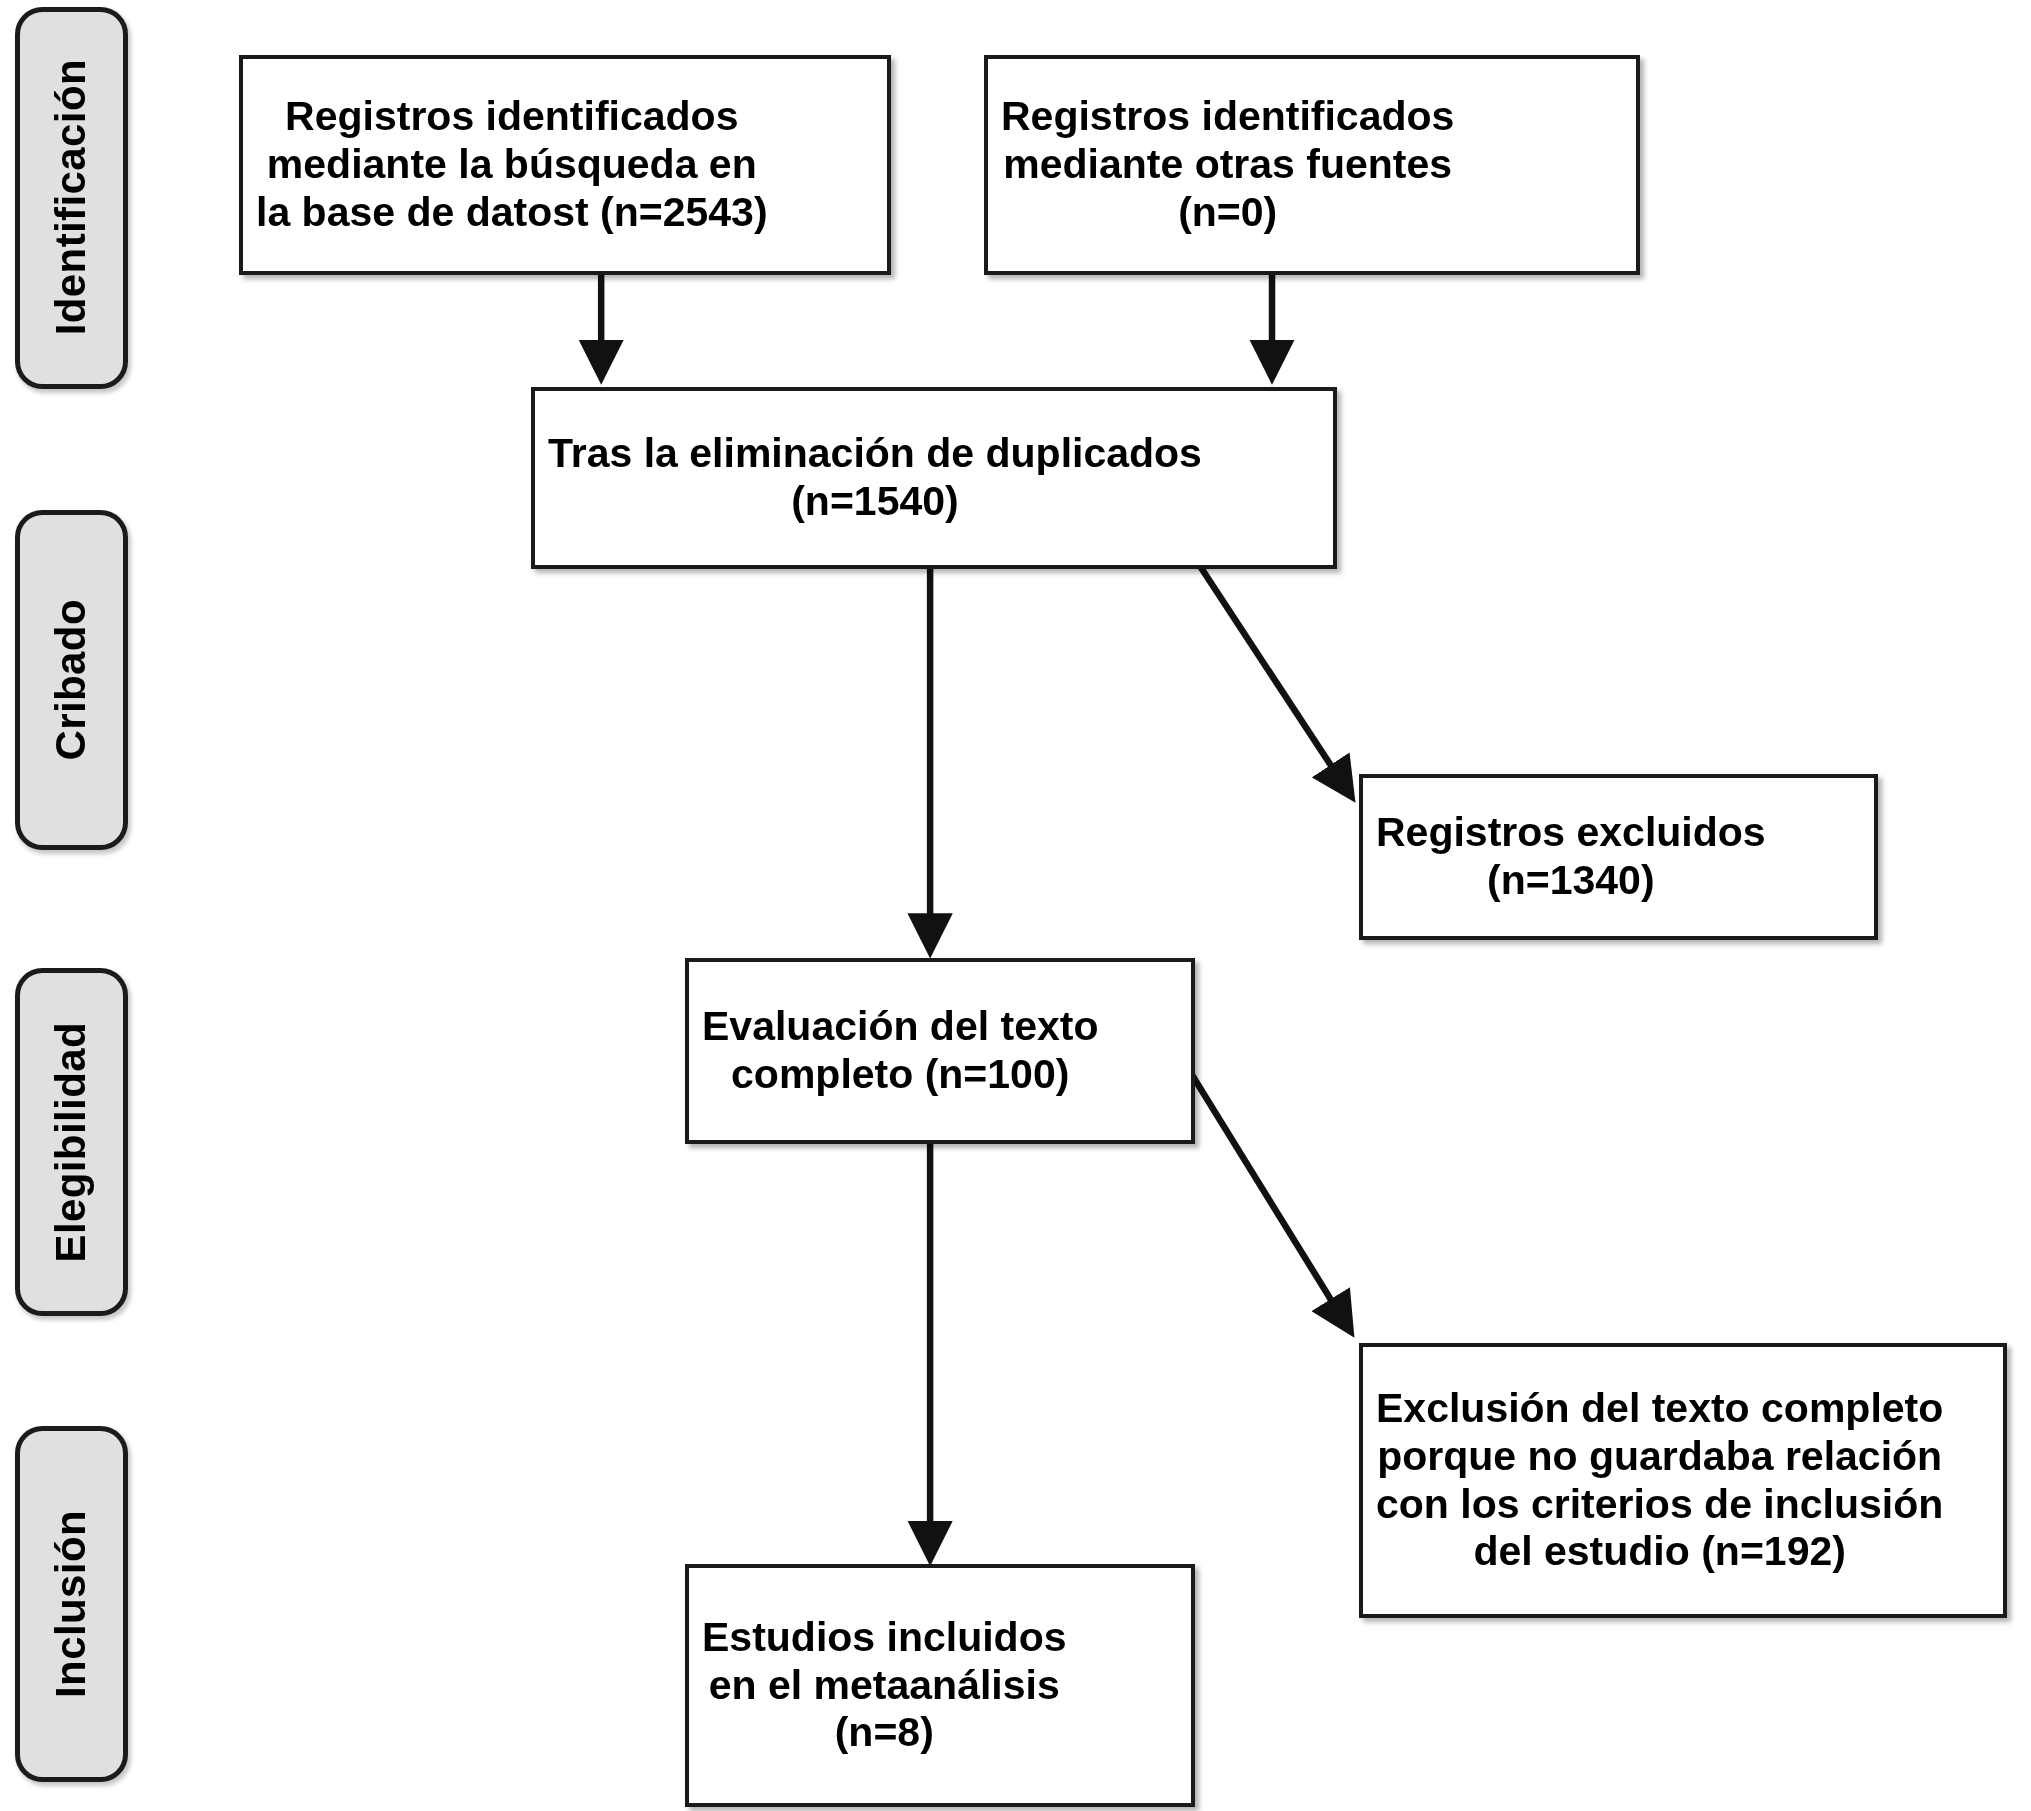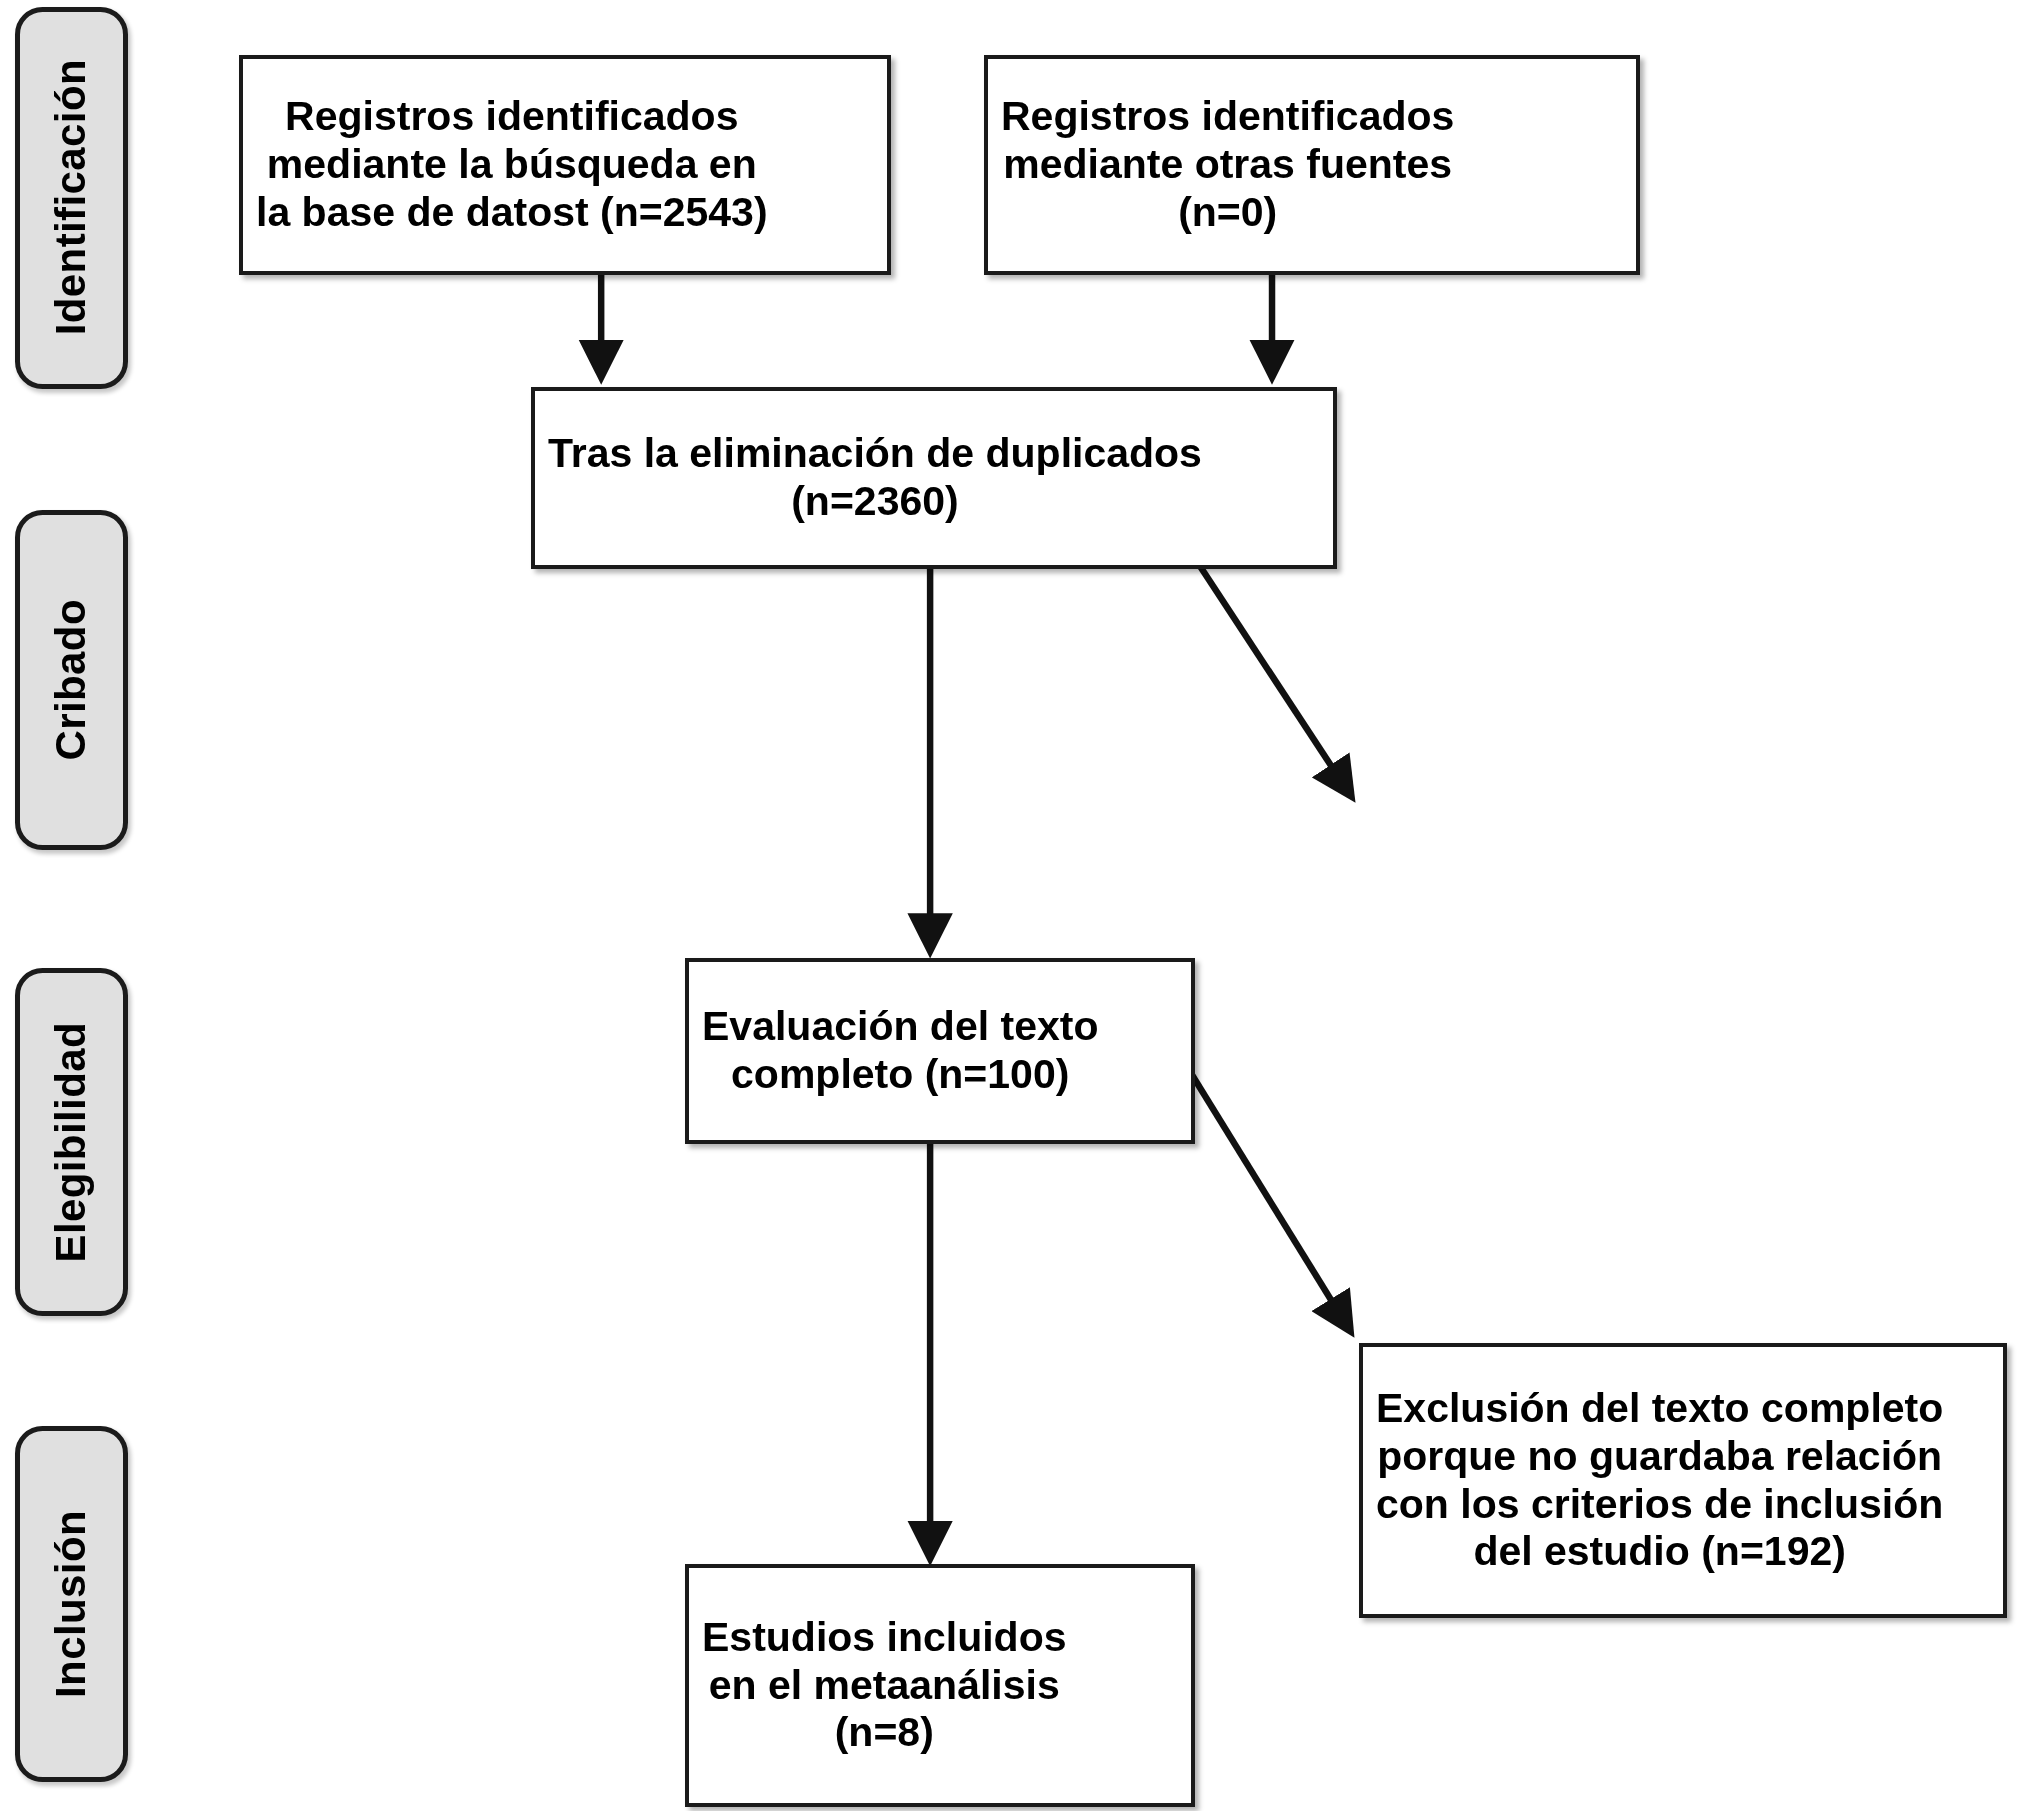--- a/index.html
+++ b/index.html
@@ -120,23 +120,27 @@
   </div>
 
   <div class="flow-box" style="left:984px; top:55px; width:656px; height:220px;">
     <span class="box-text">Registros identificados
 mediante otras fuentes
 (n=0)</span>
   </div>
 
   <div class="flow-box" style="left:531px; top:387px; width:806px; height:182px;">
     <span class="box-text">Tras la eliminación de duplicados
-(n=2360)</span>
+(n=1540)</span>
   </div>
 
+  <div class="flow-box" style="left:1359px; top:774px; width:519px; height:166px;">
+    <span class="box-text">Registros excluidos
+(n=1340)</span>
+  </div>
 
   <div class="flow-box" style="left:685px; top:958px; width:510px; height:186px;">
     <span class="box-text">Evaluación del texto
 completo (n=100)</span>
   </div>
 
   <div class="flow-box align-left" style="left:1359px; top:1335px; width:648px; height:275px;margin-top:8px;">
     <span class="box-text">Exclusión del texto completo
 porque no guardaba relación
 con los criterios de inclusión

